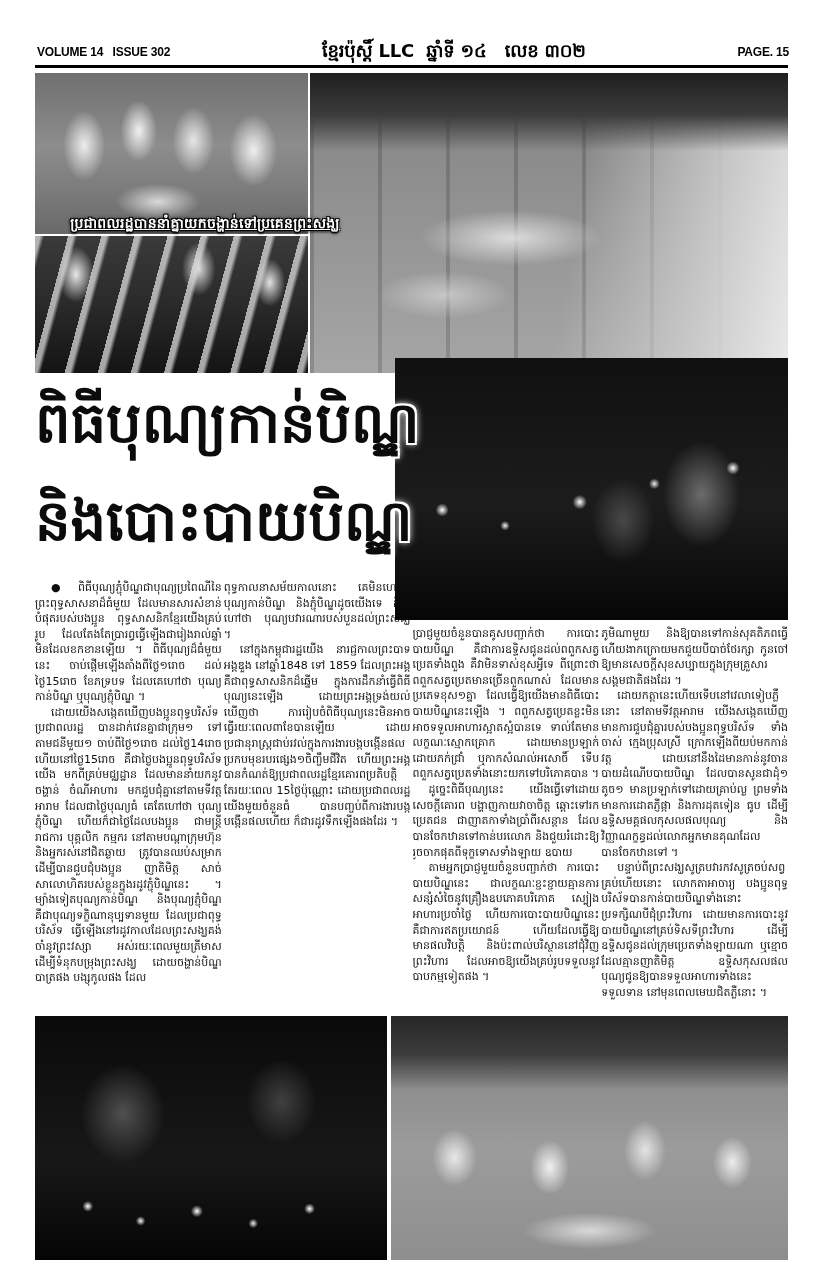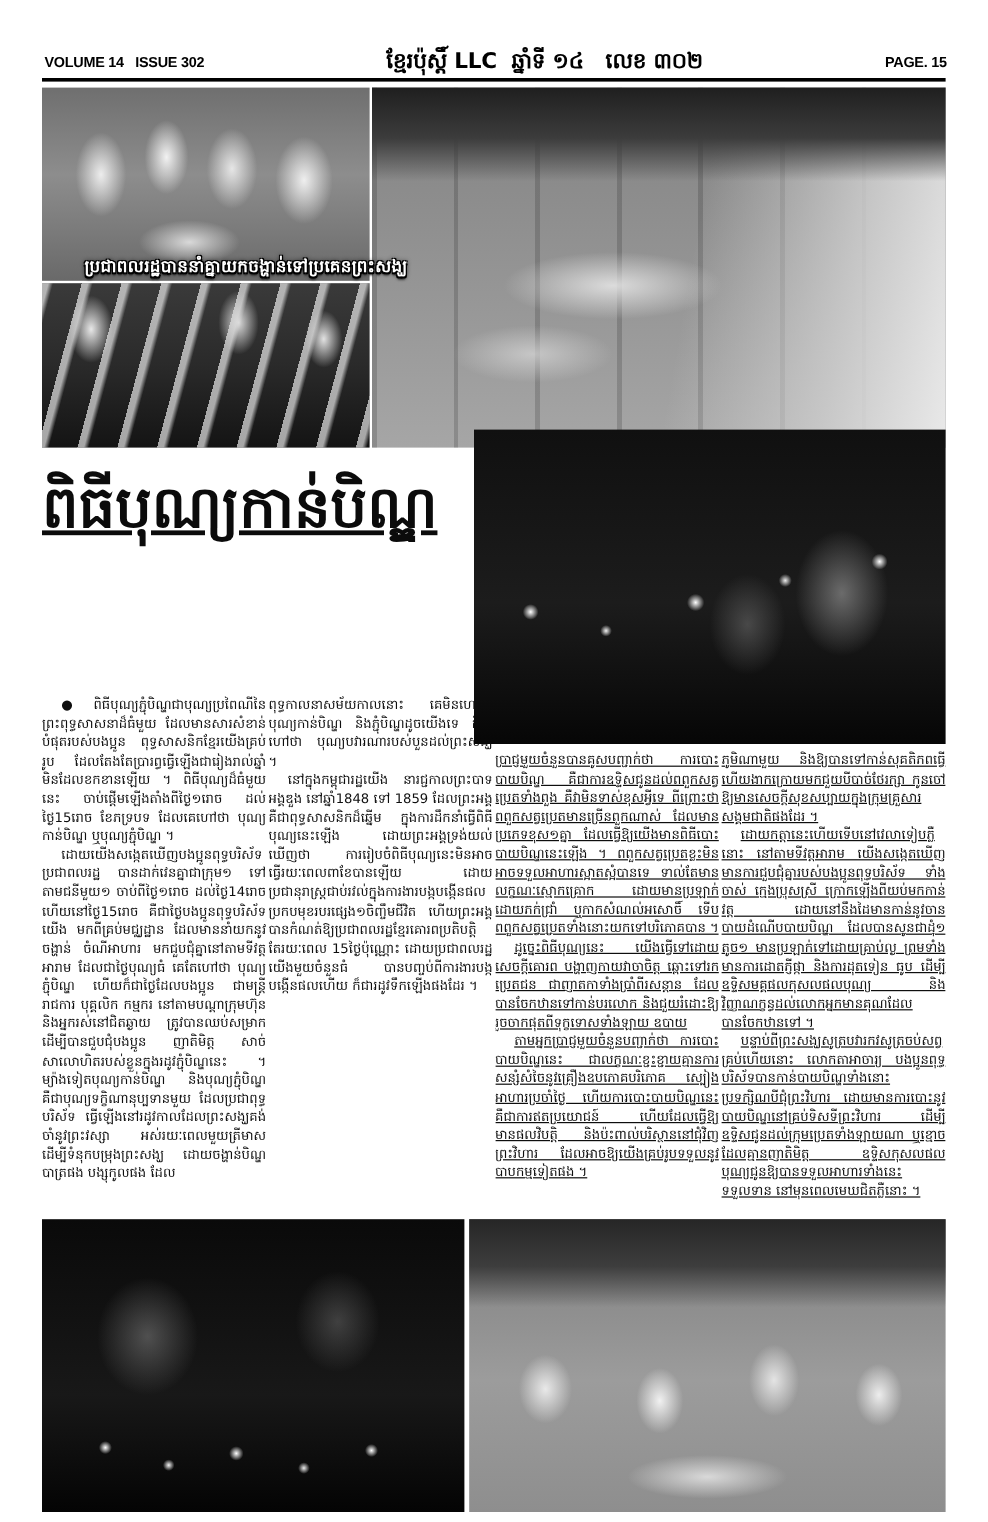--- a/index.html
+++ b/index.html
@@ -78,44 +78,43 @@
       linear-gradient(180deg, #7d7d7d 0%, #9c9c9c 55%, #8e8e8e 100%);
   }
 
   
   .caption {
     position:absolute; z-index:5; color:#fff; font-weight:bold; font-size:14px;
     text-align:center; letter-spacing:.3px; line-height:22px;
     text-shadow:-1px -1px 0 #000, 1px -1px 0 #000, -1px 1px 0 #000, 1px 1px 0 #000,
                 0 2px 2px rgba(0,0,0,.9), 0 0 4px #000;
   }
-  .caption-top { left:55px; top:184px; width:300px; }
+  .caption-top { left:55px; top:184px; width:300px;text-decoration:underline; }
   .caption-bottom { left:50%; transform:translateX(-50%); top:1204px; width:390px; }
 
   
   .headline {
     position:absolute; left:35px; top:346px; width:445px; z-index:4; margin:0;
-    font-weight:bold; color:#0b0b0b; font-size:48px; line-height:98px;
+    font-weight:bold; color:#0b0b0b; font-size:56px; line-height:98px;
     text-shadow:0 0 3px #fff, 0 0 6px #fff, 0 0 10px #fff,
                 2px 2px 0 #fff, -2px 2px 0 #fff, 2px -2px 0 #fff, -2px -2px 0 #fff;
     white-space:nowrap;
-    text-decoration:underline;
   }
   .headline span { display:block; }
 
   
   .article {
     position:absolute; left:35px; top:552px; width:753px; height:434px;
     display:flex; gap:2px; z-index:1;
   }
   .article .col {
     flex:1 1 0; overflow:hidden; font-size:11px; line-height:1.42;
     text-align:justify; color:#0e0e0e;
   }
-  .article .col.lowered { padding-top:46px;text-decoration:underline; }
+  .article .col.lowered { padding-top:46px; }
   .article p { margin:0; text-indent:16px; }
   .article p.cont { text-indent:0; }
 </style>
 </head>
 <body>
 
 <div class="page">
 
   <header class="masthead">
     <span>VOLUME 14   ISSUE 302</span>
@@ -125,20 +124,21 @@
   <div class="rule"></div>
 
   <div class="photo photo-a"></div>
   <div class="photo photo-b"></div>
   <div class="photo photo-c"></div>
   <div class="caption caption-top">ប្រជាពលរដ្ឋបាននាំគ្នាយកចង្ហាន់ទៅប្រគេនព្រះសង្ឃ</div>
 
   <div class="photo photo-d"></div>
   <h1 class="headline">
     <span>ពិធីបុណ្យកាន់បិណ្ឌ</span>
+    <span>និងបោះបាយបិណ្ឌ</span>
   </h1>
 
   <main class="article">
     <div class="col">
       <p>●ពិធីបុណ្យភ្ជុំបិណ្ឌជាបុណ្យប្រពៃណីនៃព្រះពុទ្ធសាសនាដ៏ធំមួយ ដែលមានសារសំខាន់បំផុតរបស់បងប្អូន ពុទ្ធសាសនិកខ្មែរយើងគ្រប់រូប ដែលតែងតែប្រារព្ធធ្វើឡើងជារៀងរាល់ឆ្នាំមិនដែលខកខានឡើយ ។ ពិធីបុណ្យដ៏ធំមួយនេះ ចាប់ផ្ដើមឡើងតាំងពីថ្ងៃ១រោច ដល់ថ្ងៃ15រោច ខែភទ្របទ ដែលគេហៅថា បុណ្យកាន់បិណ្ឌ ឬបុណ្យភ្ជុំបិណ្ឌ ។</p>
       <p>ដោយយើងសង្កេតឃើញបងប្អូនពុទ្ធបរិស័ទ ប្រជាពលរដ្ឋ បានដាក់វេនគ្នាជាក្រុម១ ទៅតាមជនីមួយ១ ចាប់ពីថ្ងៃ១រោច ដល់ថ្ងៃ14រោច ហើយនៅថ្ងៃ15រោច គឺជាថ្ងៃបងប្អូនពុទ្ធបរិស័ទយើង មកពីគ្រប់មជ្ឈដ្ឋាន ដែលមាននាំយកនូវចង្ហាន់ ចំណីអាហារ មកជួបជុំគ្នានៅតាមទីវត្តអារាម ដែលជាថ្ងៃបុណ្យធំ គេតែហៅថា បុណ្យភ្ជុំបិណ្ឌ ហើយក៏ជាថ្ងៃដែលបងប្អូន ជាមន្ត្រីរាជការ បុគ្គលិក កម្មករ នៅតាមបណ្ដាក្រុមហ៊ុន និងអ្នករស់នៅជិតឆ្ងាយ ត្រូវបានឈប់សម្រាក ដើម្បីបានជួបជុំបងប្អូន ញាតិមិត្ត សាច់សាលោហិតរបស់ខ្លួនក្នុងរដូវភ្ជុំបិណ្ឌនេះ ។ ម្យ៉ាងទៀតបុណ្យកាន់បិណ្ឌ និងបុណ្យភ្ជុំបិណ្ឌ គឺជាបុណ្យទក្ខិណានុប្បទានមួយ ដែលប្រជាពុទ្ធបរិស័ទ ធ្វើឡើងនៅរដូវកាលដែលព្រះសង្ឃគង់ចាំនូវព្រះវស្សា អស់រយៈពេលមួយត្រីមាស ដើម្បីទំនុកបម្រុងព្រះសង្ឃ ដោយចង្ហាន់បិណ្ឌបាត្រផង បង្សុកូលផង ដែល</p>
     </div>
     <div class="col">
       <p class="cont">ពុទ្ធកាលនាសម័យកាលនោះ គេមិនហៅថា បុណ្យកាន់បិណ្ឌ និងភ្ជុំបិណ្ឌដូចយើងទេ គឺគេហៅថា បុណ្យបវារណារបស់បួនដល់ព្រះសង្ឃ ។</p>
       <p>នៅក្នុងកម្ពុជារដ្ឋយើង នារជ្ជកាលព្រះបាទអង្គឌួង នៅឆ្នាំ1848 ទៅ 1859 ដែលព្រះអង្គគឺជាពុទ្ធសាសនិកដ៏ឆ្នើម ក្នុងការដឹកនាំធ្វើពិធីបុណ្យនេះឡើង ដោយព្រះអង្គទ្រង់យល់ឃើញថា ការរៀបចំពិធីបុណ្យនេះមិនអាចធ្វើរយៈពេលពាខែបានឡើយ ដោយប្រជានុរាស្ត្រជាប់រវល់ក្នុងការងារបង្កបង្កើនផល ប្រកបមុខរបរផ្សេង១ចិញ្ចឹមជីវិត ហើយព្រះអង្គបានកំណត់ឱ្យប្រជាពលរដ្ឋខ្មែរគោរពប្រតិបត្តិតែរយៈពេល 15ថ្ងៃប៉ុណ្ណោះ ដោយប្រជាពលរដ្ឋយើងមួយចំនួនធំ បានបញ្ចប់ពីការងារបង្កបង្កើនផលហើយ ក៏ជារដូវទឹកឡើងផងដែរ ។</p>

